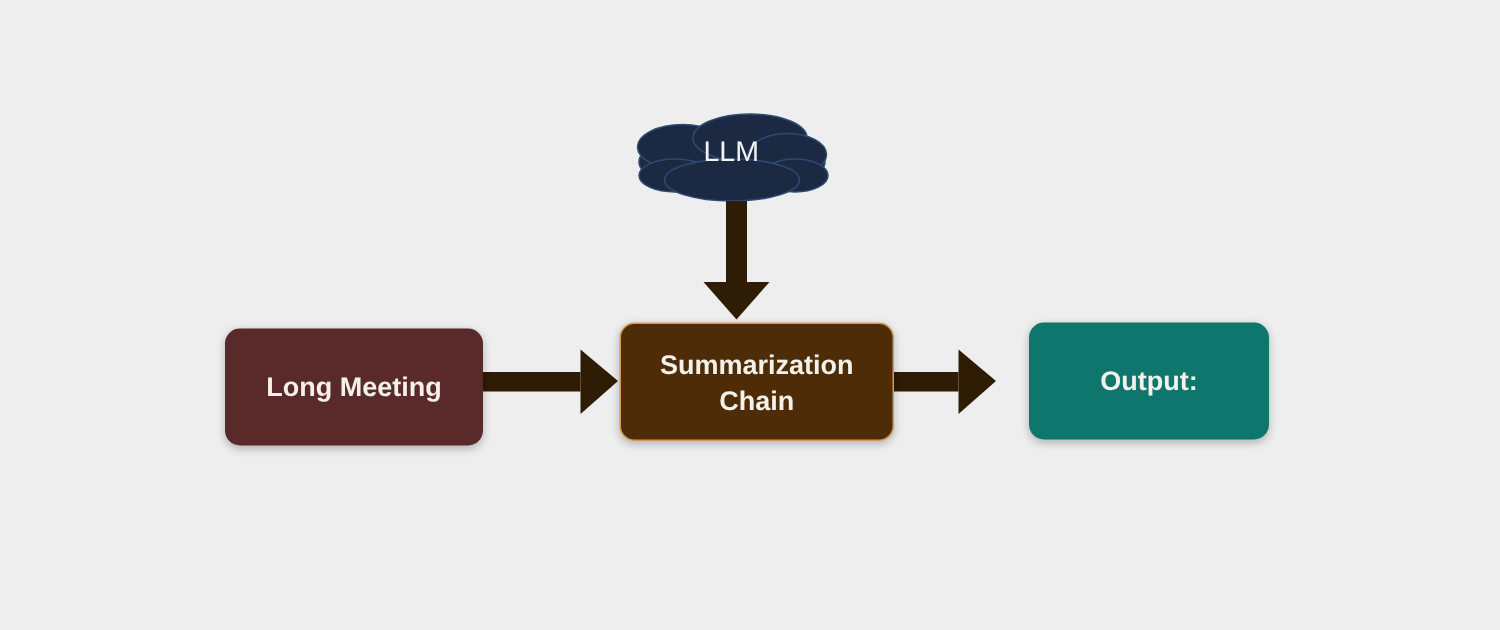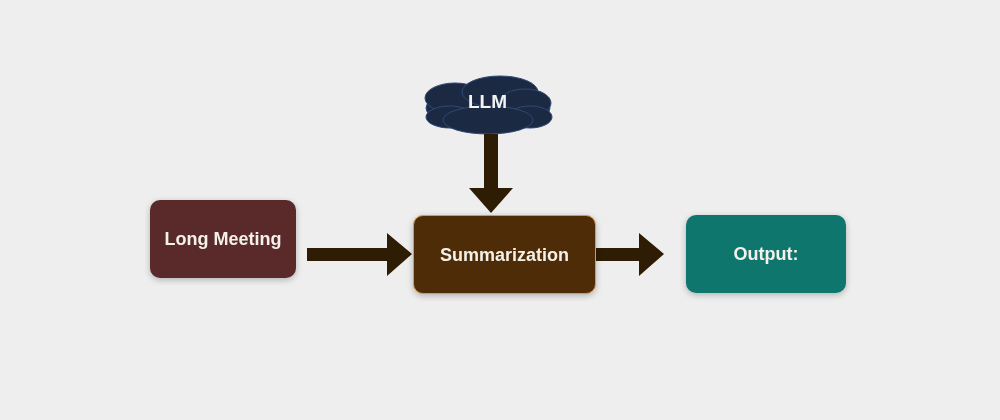--- a/index.html
+++ b/index.html
@@ -1,26 +1,26 @@
 <!DOCTYPE html>
 <html><head>
 <meta charset="utf-8">
 <style>
   html, body { margin:0; padding:0; }
   body { width:1000px; height:420px; background:#eeeeef; position:relative; overflow:hidden;
          font-family:"Liberation Sans", sans-serif; }
   .node { position:absolute; box-sizing:border-box; border-radius:10px; display:flex; align-items:center;
           justify-content:center; text-align:center; color:#f3f1ea; font-weight:bold; font-size:18px;
           line-height:24px; box-shadow:0 2px 6px rgba(0,0,0,0.25); }
-  #n-input { left:150px; top:200px; width:146px; height:78px; background:#5a2a2b; }
+  #n-input { left:150px; top:219px; width:172px; height:78px; background:#5a2a2b; }
   #n-chain { left:413px; top:215px; width:183px; height:79px; background:#4e2c07; border:1.5px solid #d49a55; }
   #n-output { left:686px; top:215px; width:160px; height:78px; background:#0f766e; }
   svg { position:absolute; left:0; top:0; }
   .cloud-label { position:absolute; left:440px; top:90px; width:95px; text-align:center; color:#f3f3f3;
-                 font-weight:bold; font-size:19px; line-height:24px; }
+                 font-weight:normal; font-size:19px; line-height:24px; }
 </style>
 </head>
 <body>
 
 <svg width="1000" height="420">
 
   <g fill="#1b2a42" stroke="#2e4a75" stroke-width="1">
     <ellipse cx="488" cy="108" rx="62" ry="20"></ellipse>
     <ellipse cx="455" cy="98" rx="30" ry="15"></ellipse>
     <ellipse cx="500" cy="92" rx="38" ry="16"></ellipse>
@@ -50,20 +50,21 @@
 
 <div class="node" id="n-input">
   <div>
     <div>Long Meeting</div>
   </div>
 </div>
 
 <div class="node" id="n-chain">
   <div>
     <div>Summarization</div>
+    <div>Chain</div>
   </div>
 </div>
 
 <div class="node" id="n-output">
   <div>
     <div>Output:</div>
   </div>
 </div>
 
 </body></html>

